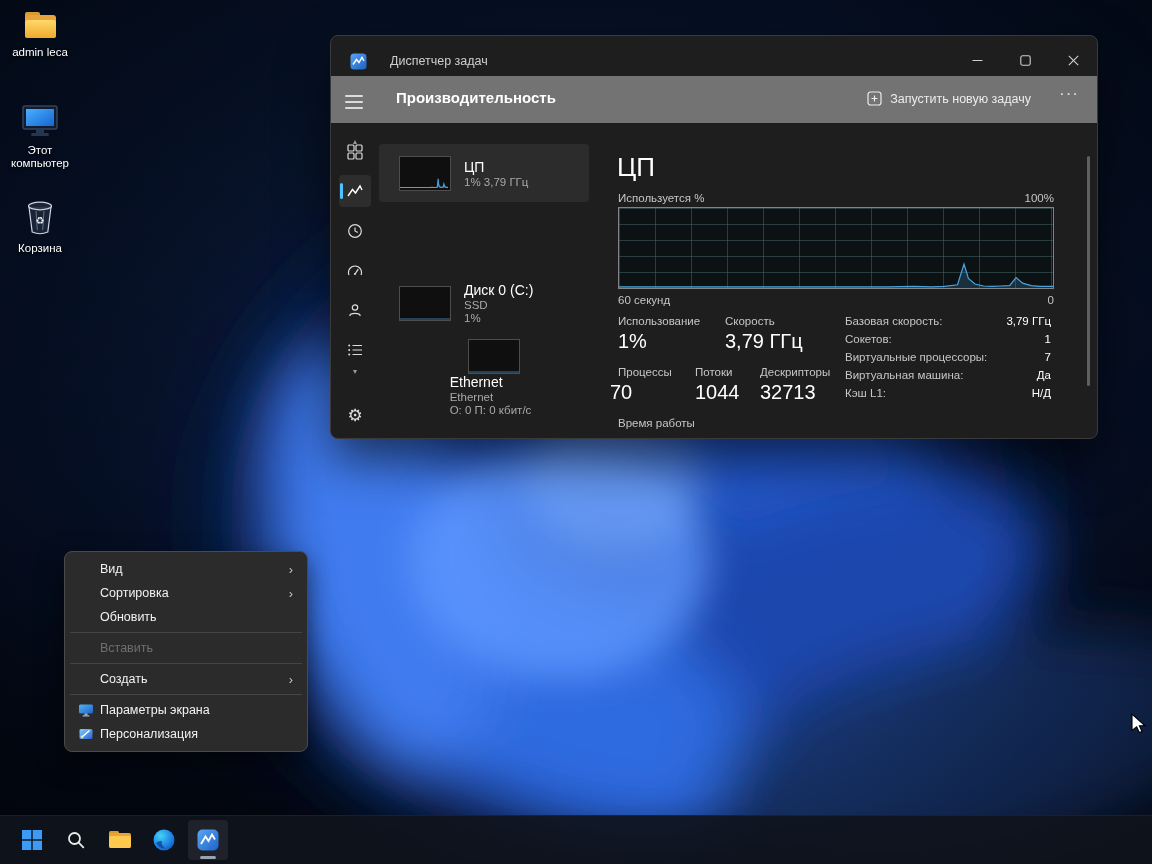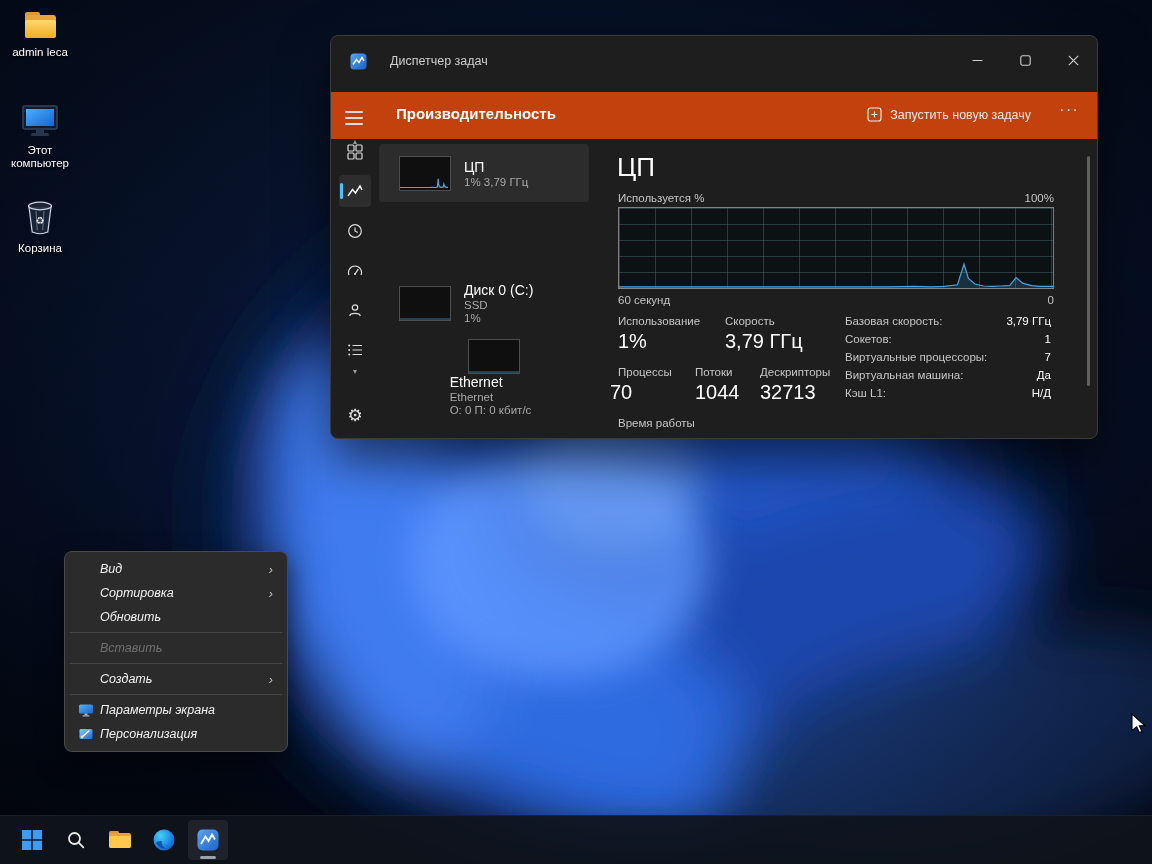--- a/index.html
+++ b/index.html
@@ -12,21 +12,21 @@
   .d-icon{position:absolute;width:78px;text-align:center;z-index:5;cursor:default;}
   .d-icon .dlbl{font-size:11.5px;color:#fff;text-shadow:0 1px 3px rgba(0,0,0,.95);
                 margin-top:1px;line-height:13px;word-wrap:break-word;}
   
   .tm{position:absolute;left:330px;top:35px;width:766px;height:402px;background:#1e1e1e;
       border-radius:8px;border:1px solid #3a3a3a;box-shadow:0 22px 50px rgba(0,0,0,.6);
       z-index:30;overflow:hidden;color:#fff;}
   .tm-title{position:absolute;left:59px;top:18px;font-size:12.5px;color:#cfcfcf;}
   .win-btns{position:absolute;right:0;top:0;height:48px;display:flex;}
   .win-btn{width:48px;height:48px;display:flex;align-items:center;justify-content:center;}
-  .band{position:absolute;left:0;top:56px;right:0;height:47px;background:#c2410c;}
+  .band{position:absolute;left:0;top:40px;right:0;height:47px;background:#737373;}
   .hamburger{position:absolute;left:14px;top:15px;width:18px;}
   .hamburger div{height:1.6px;background:#dcdcdc;margin:4.4px 0;border-radius:1px;}
   .band-title{position:absolute;left:65px;top:13px;font-size:15px;font-weight:700;color:#fff;}
   .run-task{position:absolute;right:60px;top:11px;display:flex;align-items:center;gap:8px;
             font-size:12.5px;color:#ececec;padding:4px 6px;border-radius:4px;}
   .more-dots{position:absolute;right:18px;top:8px;font-size:17px;color:#e0e0e0;letter-spacing:1px;}
   
   .rail{position:absolute;left:0;top:99px;bottom:0;width:48px;}
   .nav-btn{position:absolute;left:8px;width:32px;height:32px;border-radius:4px;
            display:flex;align-items:center;justify-content:center;}
@@ -57,23 +57,23 @@
   .graph svg{position:absolute;inset:0;}
   .line{fill:none;stroke:#4aa3e0;stroke-width:1.2;}
   .fill{fill:rgba(74,163,224,.22);stroke:none;}
   .stat-lab{position:absolute;font-size:11.5px;color:#c6c6c6;}
   .stat-val{position:absolute;font-size:20px;font-weight:400;color:#fff;}
   .det-row{position:absolute;left:514px;right:46px;height:15px;}
   .det-lab{position:absolute;left:0;font-size:11.5px;color:#c6c6c6;}
   .det-val{position:absolute;right:0;font-size:11.5px;color:#fff;}
   .tm-scroll{position:absolute;right:7px;top:120px;width:3px;height:230px;border-radius:2px;background:#5f5f5f;}
   
-  .cmenu{position:absolute;left:64px;top:551px;width:224px;z-index:40;background:#2b2b2b;
+  .cmenu{position:absolute;left:64px;top:551px;width:244px;z-index:40;background:#2b2b2b;
          border:1px solid #4a4a4a;border-radius:8px;box-shadow:0 10px 26px rgba(0,0,0,.55);
-         padding:5px 4px;box-sizing:border-box;font-style:italic;}
+         padding:5px 4px;box-sizing:border-box;}
   .citem{position:relative;height:24px;display:flex;align-items:center;padding-left:31px;
          font-size:12.5px;color:#f2f2f2;border-radius:4px;}
   .citem.dis{color:#6f6f6f;}
   .c-ico{position:absolute;left:9px;top:4px;width:16px;height:16px;}
   .c-chev{position:absolute;right:10px;top:6px;color:#c8c8c8;}
   .csep{height:1px;background:#454545;margin:3px 1px;}
   
   .taskbar{position:absolute;left:0;right:0;bottom:0;height:48px;z-index:50;
            background:rgba(15,20,28,.92);border-top:1px solid rgba(255,255,255,.05);}
   .tb-left{position:absolute;left:12px;top:4px;display:flex;gap:4px;}

